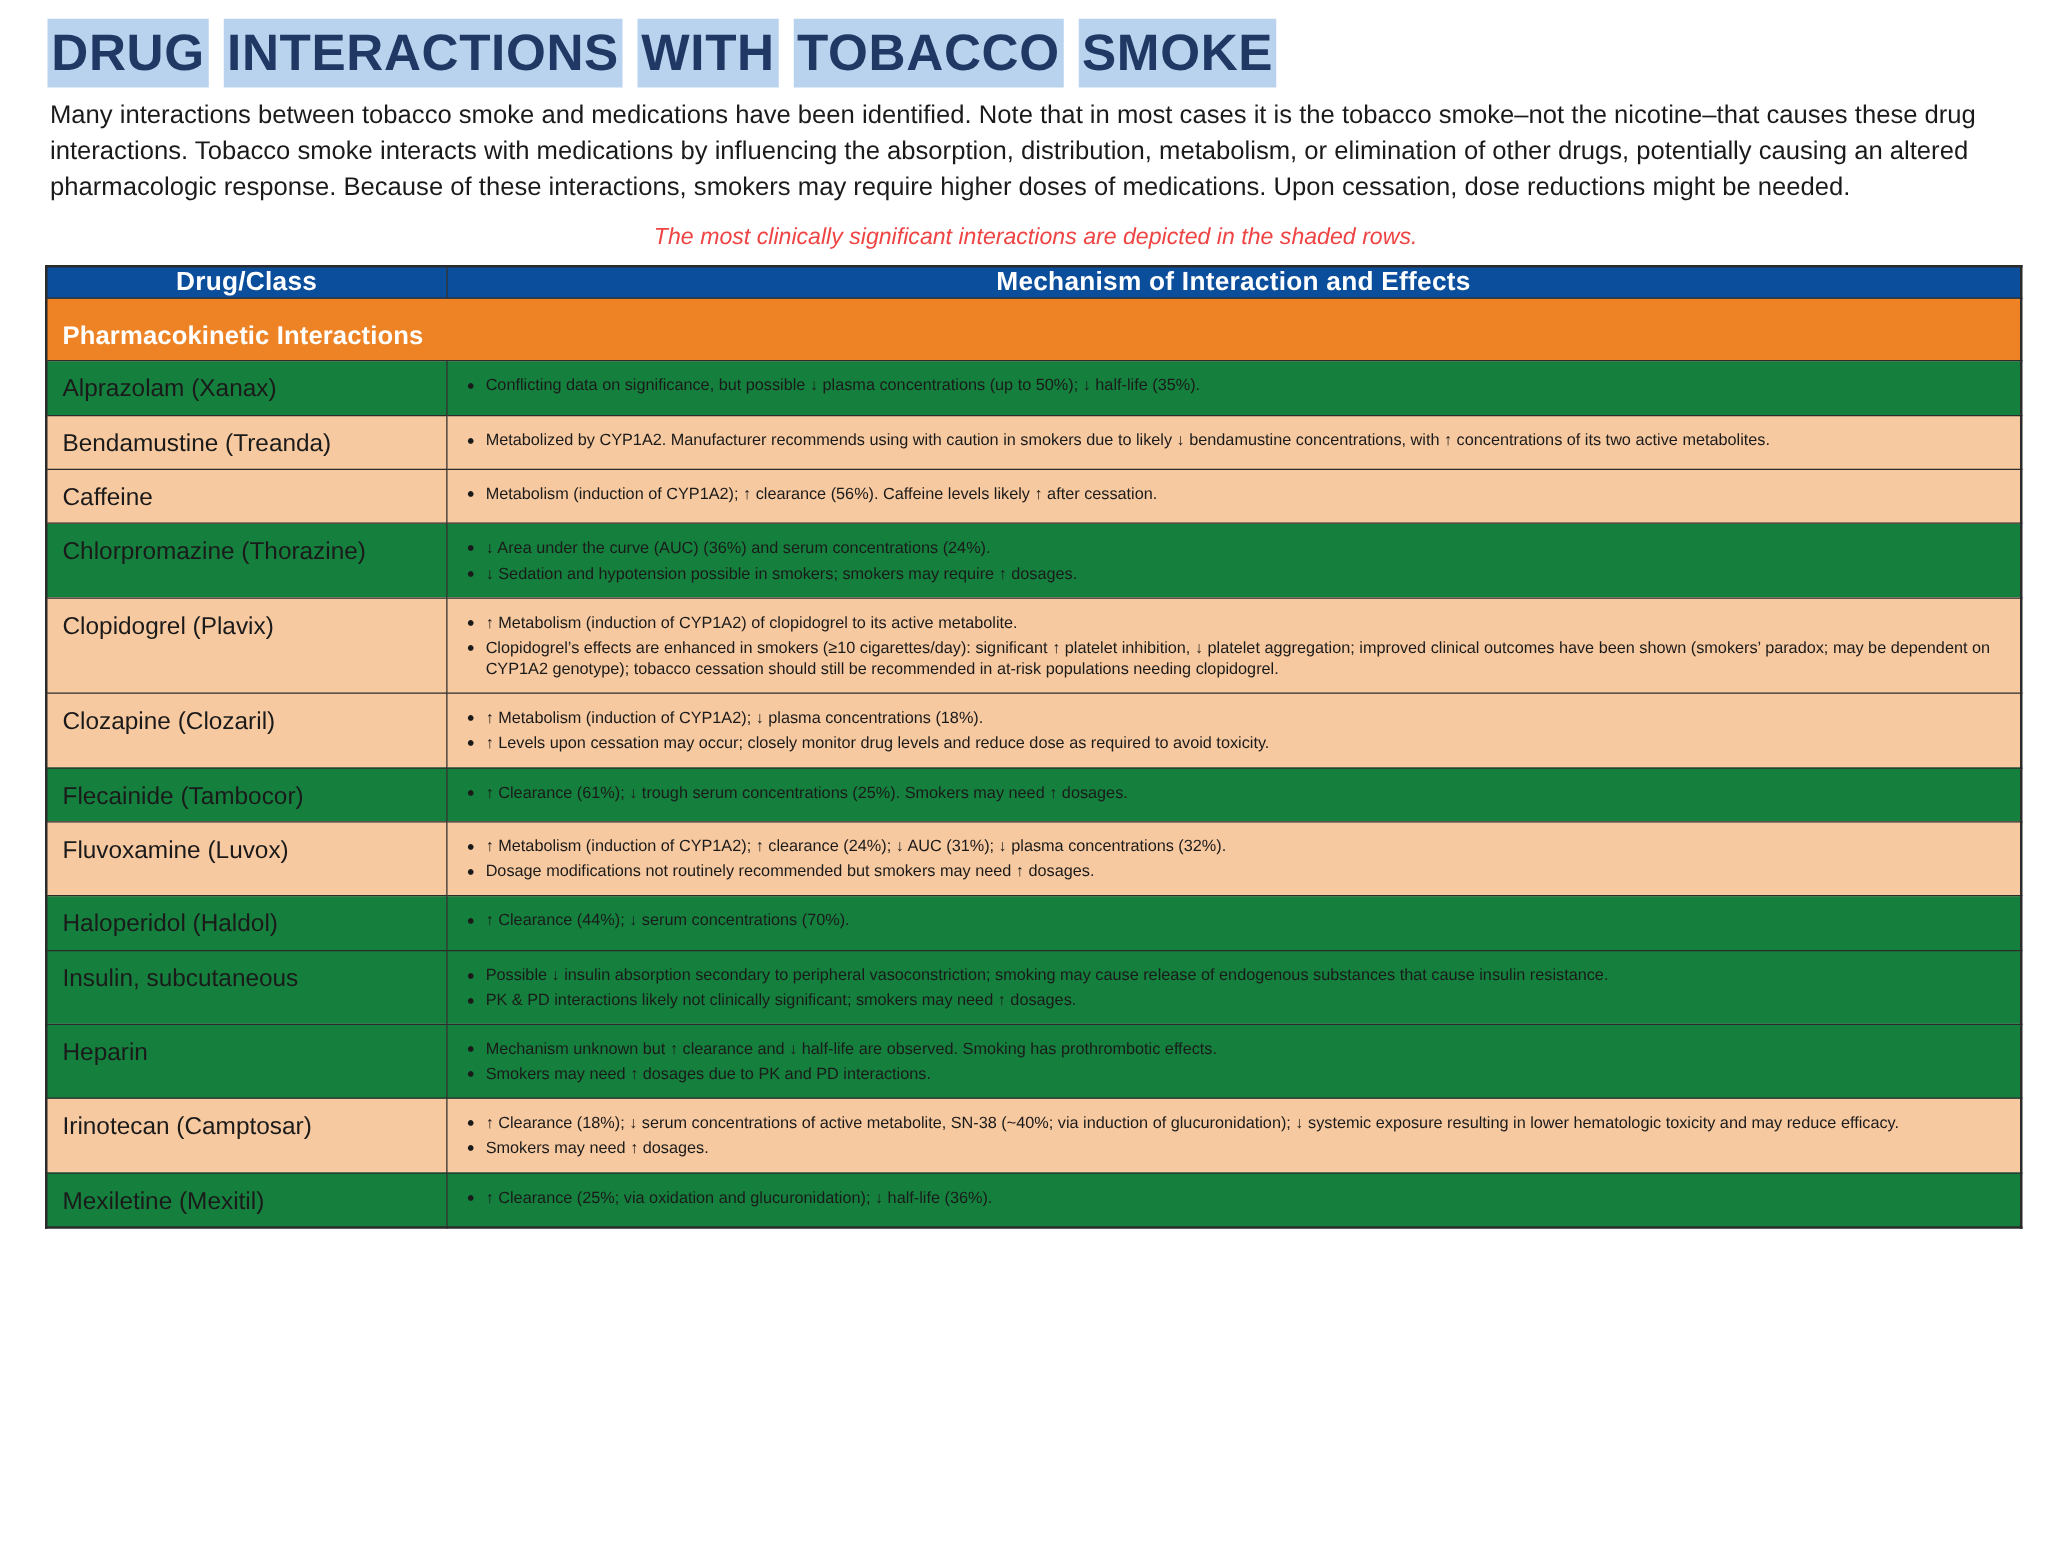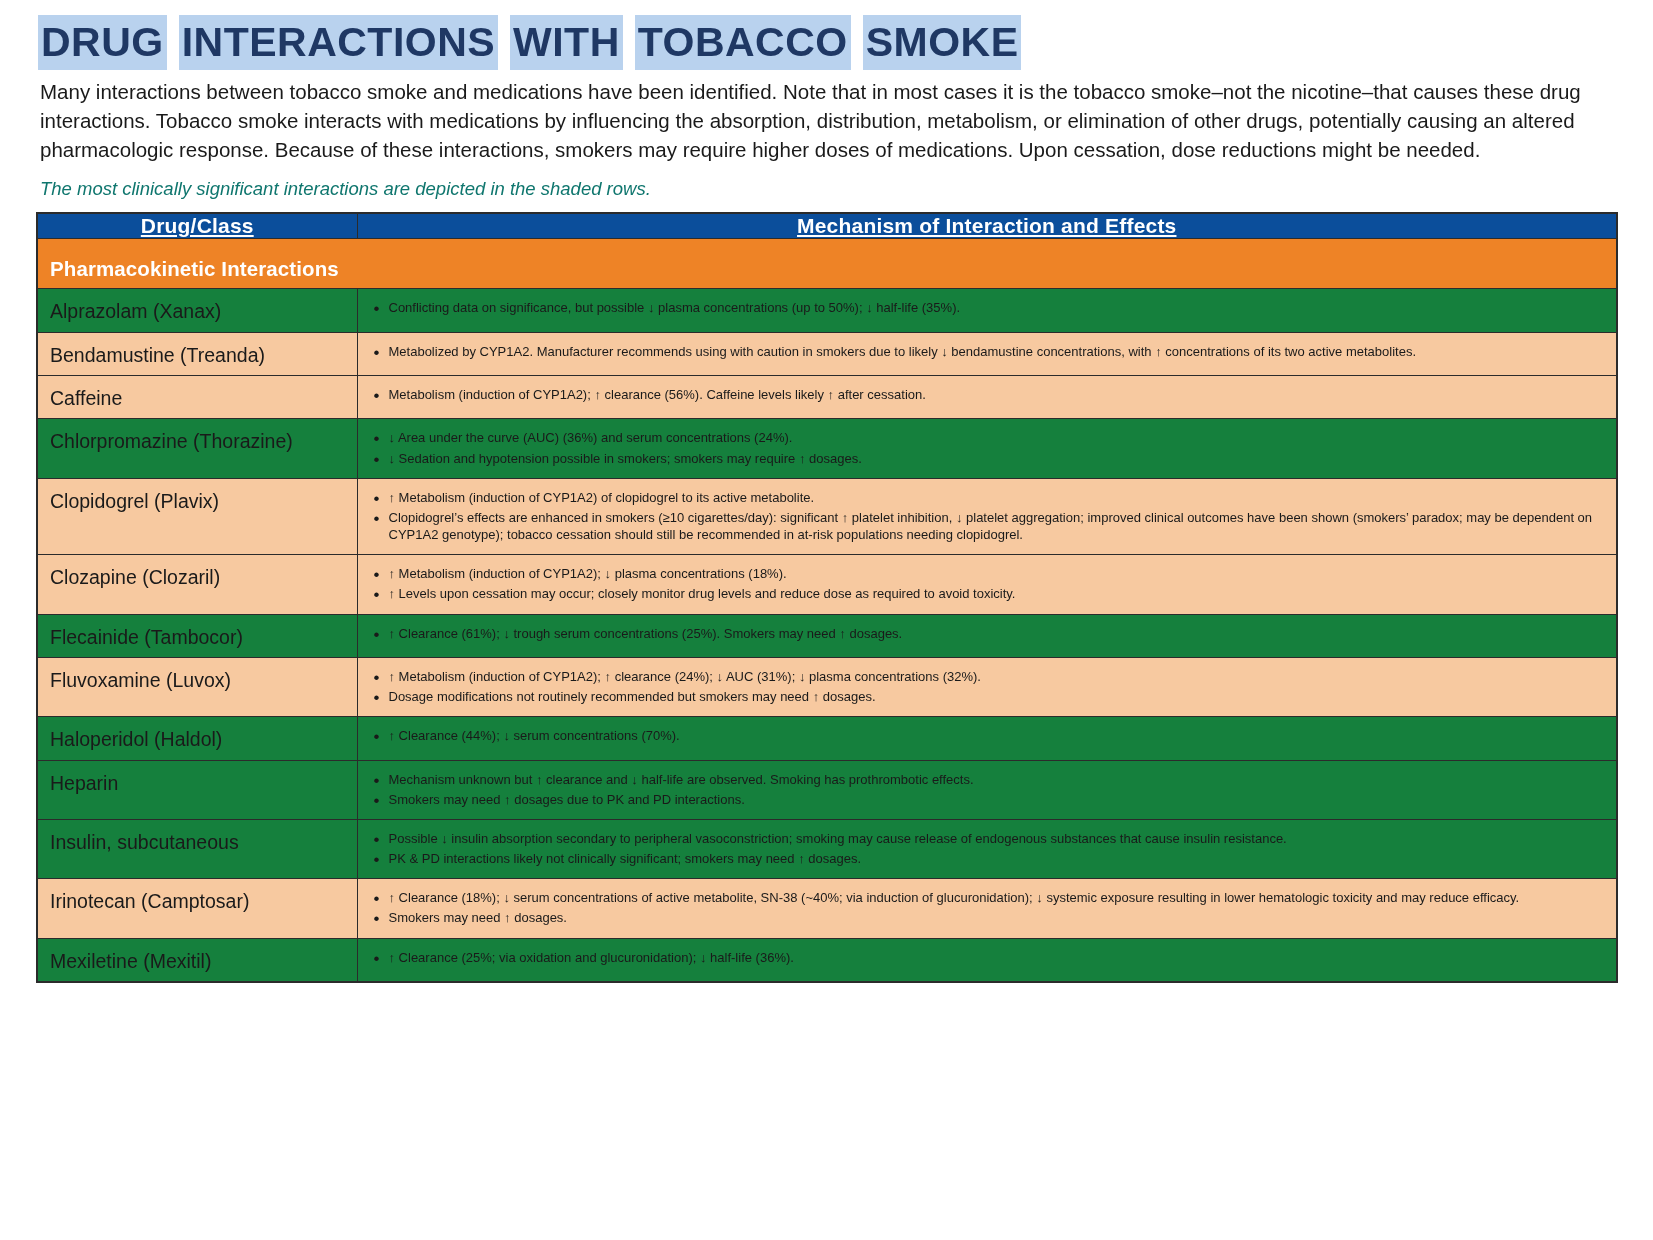--- a/index.html
+++ b/index.html
@@ -42,22 +42,23 @@
     font-size: 20.5px;
     line-height: 1.42;
     color: #1a1a1a;
     margin: 0 0 14px 4px;
     text-align: left;
     max-width: 1580px;
   }
   .note {
     font-size: 18.5px;
     font-style: italic;
-    color: #0f766e;
+    color: #ef4444;
     margin: 0 0 12px 4px;
+    text-align: center;
   }
 
   
   .tbl {
     border-collapse: collapse;
     width: 1580px;
     table-layout: fixed;
     border: 2px solid #2b2b2b;
   }
   .tbl col.c1 { width: 320px; }
@@ -70,21 +71,20 @@
   }
 
   thead th {
     background: #0B4E9B;
     color: #ffffff;
     font-size: 21px;
     font-weight: bold;
     text-align: center;
     padding: 9px 6px 10px 6px;
     letter-spacing: 0.2px;
-    text-decoration: underline;
   }
 
   tr.section td {
     background: #EE8326;
     color: #ffffff;
     font-size: 20.5px;
     font-weight: bold;
     padding: 18px 0 7px 12px;
     letter-spacing: 0.1px;
   }
@@ -225,37 +225,37 @@
         </tr>
         <tr class="plain">
           <td class="drug">Haloperidol (Haldol)</td>
           <td class="mech">
             <ul class="bullets">
               <li>↑ Clearance (44%); ↓ serum concentrations (70%).</li>
             </ul>
           </td>
         </tr>
         <tr class="plain">
+          <td class="drug">Insulin, subcutaneous</td>
+          <td class="mech">
+            <ul class="bullets">
+              <li>Possible ↓ insulin absorption secondary to peripheral vasoconstriction; smoking may cause release of endogenous substances that cause insulin resistance.</li>
+              <li>PK &amp; PD interactions likely not clinically significant; smokers may need ↑ dosages.</li>
+            </ul>
+          </td>
+        </tr>
+        <tr class="plain">
           <td class="drug">Heparin</td>
           <td class="mech">
             <ul class="bullets">
               <li>Mechanism unknown but ↑ clearance and ↓ half-life are observed. Smoking has prothrombotic effects.</li>
               <li>Smokers may need ↑ dosages due to PK and PD interactions.</li>
             </ul>
           </td>
         </tr>
-        <tr class="plain">
-          <td class="drug">Insulin, subcutaneous</td>
-          <td class="mech">
-            <ul class="bullets">
-              <li>Possible ↓ insulin absorption secondary to peripheral vasoconstriction; smoking may cause release of endogenous substances that cause insulin resistance.</li>
-              <li>PK &amp; PD interactions likely not clinically significant; smokers may need ↑ dosages.</li>
-            </ul>
-          </td>
-        </tr>
         <tr class="shaded">
           <td class="drug">Irinotecan (Camptosar)</td>
           <td class="mech">
             <ul class="bullets">
               <li>↑ Clearance (18%); ↓ serum concentrations of active metabolite, SN-38 (~40%; via induction of glucuronidation); ↓ systemic exposure resulting in lower hematologic toxicity and may reduce efficacy.</li>
               <li>Smokers may need ↑ dosages.</li>
             </ul>
           </td>
         </tr>
         <tr class="plain">

